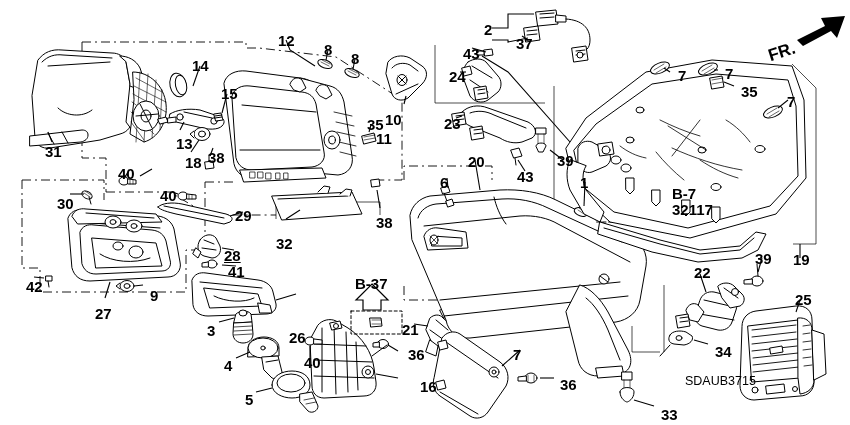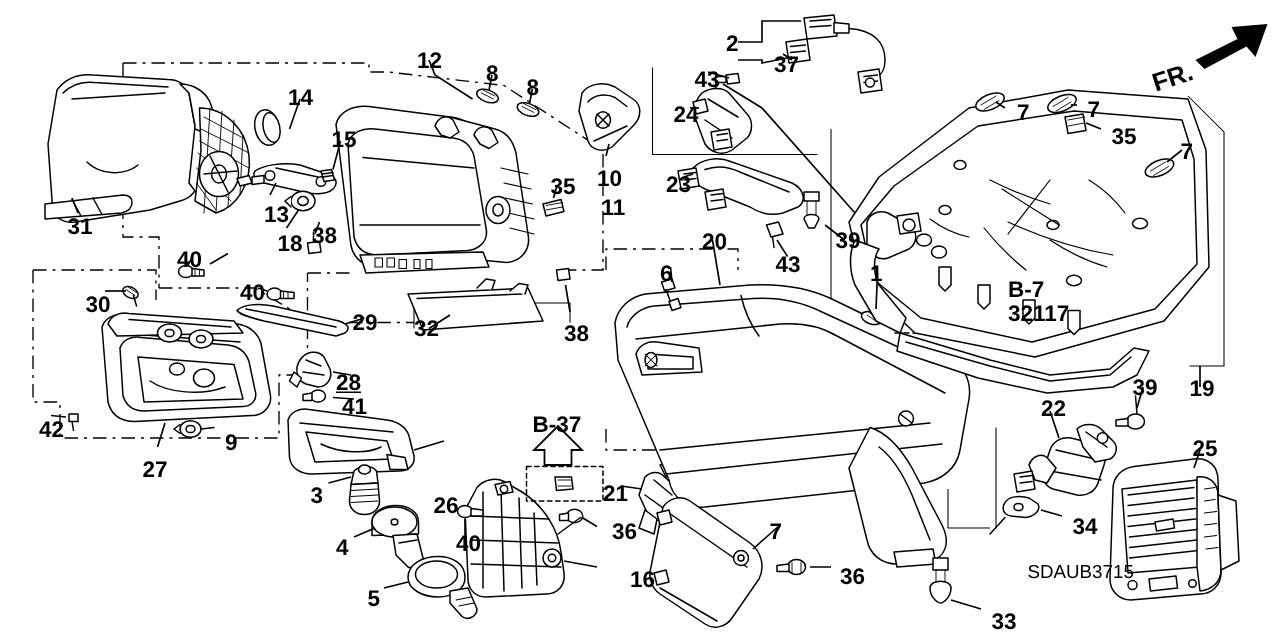--- a/index.html
+++ b/index.html
@@ -563,43 +563,43 @@
       <div class="lbl" style="left: 207px; top: 323px;">3</div>
       <div class="lbl" style="left: 224px; top: 358px;">4</div>
       <div class="lbl" style="left: 245px; top: 392px;">5</div>
       <div class="lbl" style="left: 440px; top: 175px;">6</div>
       <div class="lbl" style="left: 678px; top: 68px;">7</div>
       <div class="lbl" style="left: 725px; top: 66px;">7</div>
       <div class="lbl" style="left: 787px; top: 94px;">7</div>
       <div class="lbl" style="left: 324px; top: 42px;">8</div>
       <div class="lbl" style="left: 351px; top: 51px;">8</div>
       <div class="lbl" style="left: 150px; top: 288px;">9</div>
-      <div class="lbl" style="left: 398px; top: 112px;">10</div>
-      <div class="lbl" style="left: 401px; top: 131px;">11</div>
+      <div class="lbl" style="left: 385px; top: 112px;">10</div>
+      <div class="lbl" style="left: 376px; top: 131px;">11</div>
       <div class="lbl" style="left: 278px; top: 33px;">12</div>
       <div class="lbl" style="left: 176px; top: 136px;">13</div>
       <div class="lbl" style="left: 192px; top: 58px;">14</div>
       <div class="lbl" style="left: 221px; top: 86px;">15</div>
       <div class="lbl" style="left: 420px; top: 379px;">16</div>
       <div class="lbl" style="left: 513px; top: 347px;">7</div>
       <div class="lbl" style="left: 185px; top: 155px;">18</div>
       <div class="lbl" style="left: 793px; top: 252px;">19</div>
       <div class="lbl" style="left: 468px; top: 154px;">20</div>
       <div class="lbl" style="left: 402px; top: 322px;">21</div>
       <div class="lbl" style="left: 694px; top: 265px;">22</div>
       <div class="lbl" style="left: 444px; top: 116px;">23</div>
       <div class="lbl" style="left: 449px; top: 69px;">24</div>
       <div class="lbl" style="left: 795px; top: 292px;">25</div>
       <div class="lbl" style="left: 289px; top: 293px; margin-top: 37px;">26</div>
       <div class="lbl" style="left: 95px; top: 306px;">27</div>
       <div class="lbl" style="left: 224px; top: 248px; text-decoration: underline;">28</div>
       <div class="lbl" style="left: 235px; top: 208px;">29</div>
       <div class="lbl" style="left: 57px; top: 196px;">30</div>
       <div class="lbl" style="left: 45px; top: 144px;">31</div>
-      <div class="lbl" style="left: 276px; top: 212px; text-align: right;">32</div>
+      <div class="lbl" style="left: 276px; top: 236px; text-align: right;">32</div>
       <div class="lbl" style="left: 661px; top: 407px;">33</div>
       <div class="lbl" style="left: 715px; top: 344px;">34</div>
       <div class="lbl" style="left: 367px; top: 117px;">35</div>
       <div class="lbl" style="left: 741px; top: 84px;">35</div>
       <div class="lbl" style="left: 408px; top: 347px;">36</div>
       <div class="lbl" style="left: 560px; top: 377px;">36</div>
       <div class="lbl" style="left: 516px; top: 36px;">37</div>
       <div class="lbl" style="left: 208px; top: 150px;">38</div>
       <div class="lbl" style="left: 376px; top: 215px;">38</div>
       <div class="lbl" style="left: 557px; top: 153px;">39</div>

